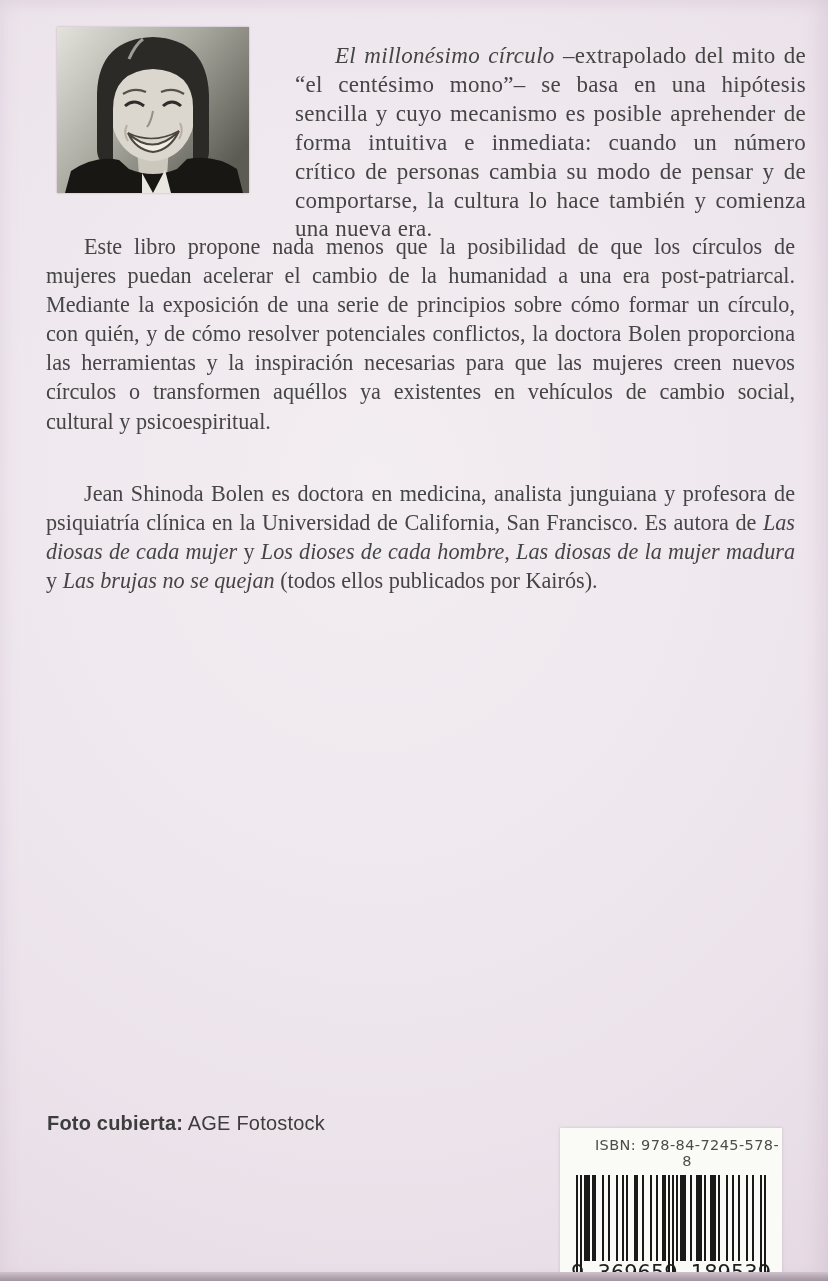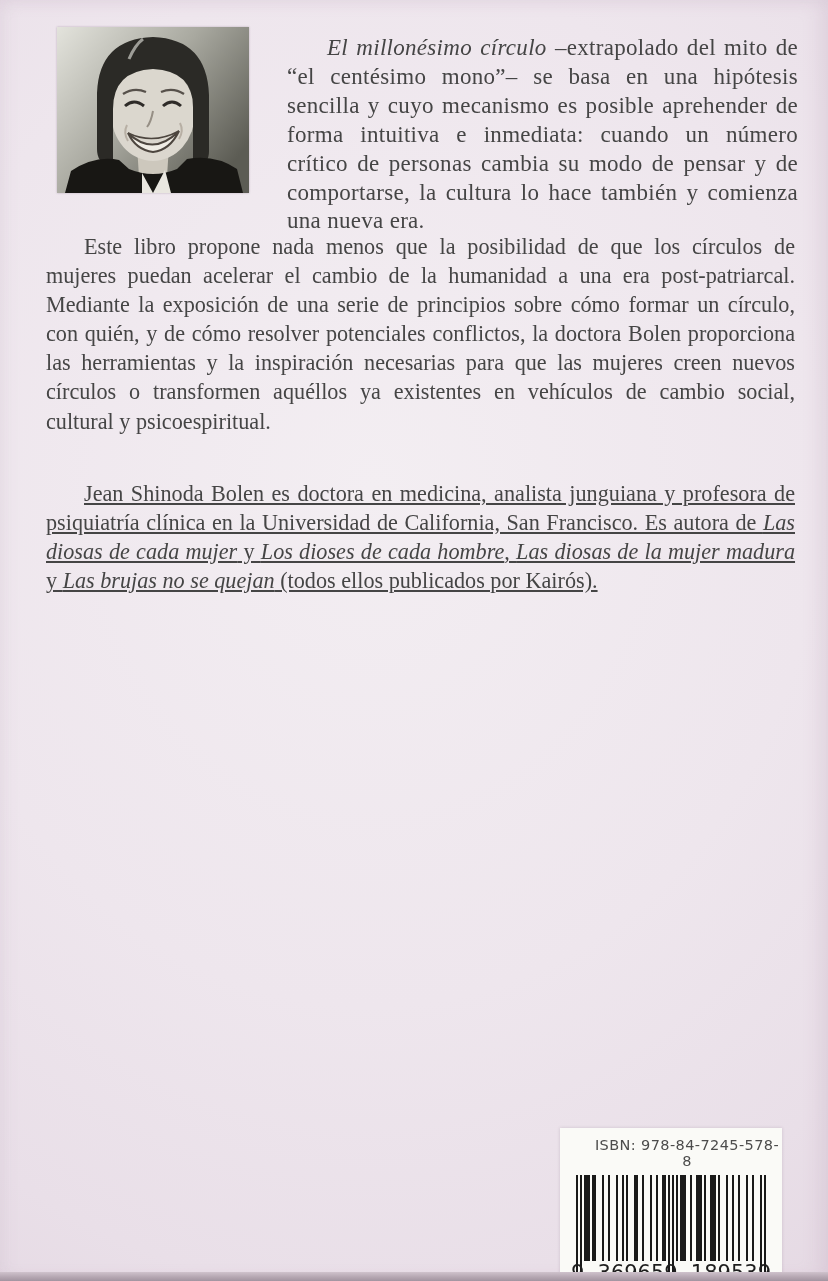--- a/index.html
+++ b/index.html
@@ -17,30 +17,30 @@
   
   .photo{
     position:absolute;left:57px;top:27px;width:192px;height:166px;
     box-shadow:0 0 2px rgba(90,70,90,.35);
   }
   .photo svg{display:block;width:100%;height:100%;}
   
   .p-lead{
     position:absolute;left:283px;top:30px;width:511px;
     font-size:23px;line-height:28.9px;letter-spacing:.3px;
-    text-align:justify;text-indent:40px;margin:4px;
+    text-align:justify;text-indent:40px;margin:12px;
   }
   
   .bodytext{
     position:absolute;left:46px;top:232px;width:749px;
     font-size:22.2px;line-height:29.1px;
     text-align:justify;
   }
   .bodytext p{margin:0;text-indent:38px;}
-  .bodytext p.bio{margin-top:43px;text-decoration:underline;}
+  .bodytext p.bio{margin-top:43px;}
   i{font-style:italic;}
   
   .credit{
     position:absolute;left:47px;top:1112px;
     font-family:"Liberation Sans", sans-serif;
     font-size:20px;color:#3d3d3d;letter-spacing:.2px;
   }
   .credit .lbl{font-weight:bold;}
   
   .barcode-box{
@@ -120,20 +120,24 @@
     </svg>
   </div>
 
   <p class="p-lead"><i>El millonésimo círculo</i><span> –extrapolado del mito de “el centésimo mono”– se basa en una hipótesis sencilla y cuyo mecanismo es posible aprehender de forma intuitiva e inmediata: cuando un número crítico de personas cambia su modo de pensar y de comportarse, la cultura lo hace también y comienza una nueva era.</span></p>
 
   <div class="bodytext">
     <p><span>Este libro propone nada menos que la posibilidad de que los círculos de mujeres puedan acelerar el cambio de la humanidad a una era post-patriarcal. Mediante la exposición de una serie de principios sobre cómo formar un círculo, con quién, y de cómo resolver potenciales conflictos, la doctora Bolen proporciona las herramientas y la inspiración necesarias para que las mujeres creen nuevos círculos o transformen aquéllos ya existentes en vehículos de cambio social, cultural y psicoespiritual.</span></p>
     <p class="bio"><span>Jean Shinoda Bolen es doctora en medicina, analista junguiana y profesora de psiquiatría clínica en la Universidad de California, San Francisco. Es autora de </span><i>Las diosas de cada mujer</i><span> y </span><i>Los dioses de cada hombre</i><span>, </span><i>Las diosas de la mujer madura</i><span> y </span><i>Las brujas no se quejan</i><span> (todos ellos publicados por Kairós).</span></p>
   </div>
 
+  <div class="credit">
+    <span class="lbl">Foto cubierta:</span>
+    <span>AGE Fotostock</span>
+  </div>
 
   <div class="barcode-box">
     <div class="isbn-label">ISBN: 978-84-7245-578-8</div>
     <div class="bars" id="bars">
         <div class="m on guard"></div>
         <div class="m guard"></div>
         <div class="m on guard"></div>
         <div class="m"></div>
         <div class="m on"></div>
         <div class="m on"></div>

